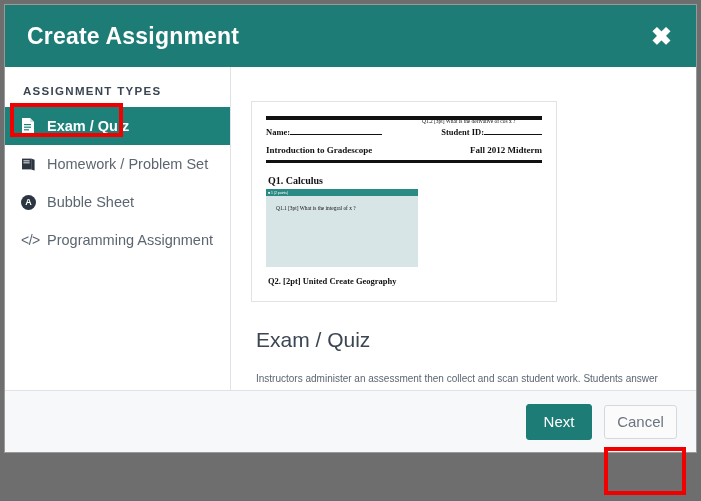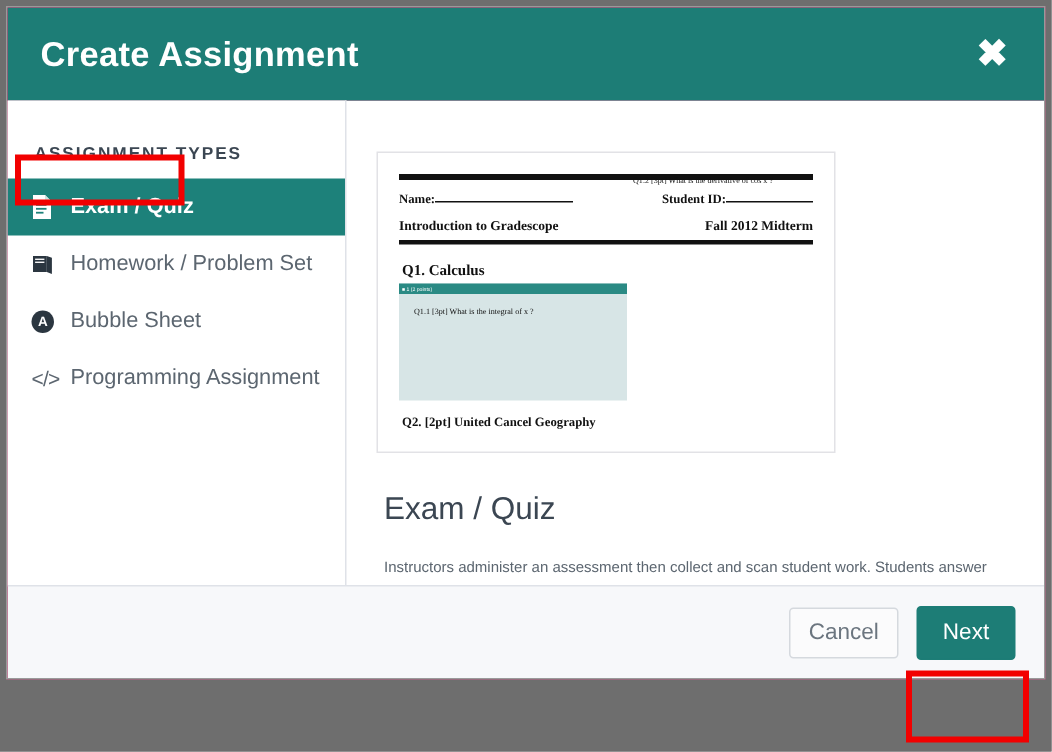--- a/index.html
+++ b/index.html
@@ -64,21 +64,21 @@
     min-height: 0;
     background: #ffffff;
   }
 
   
   #sidebar {
     width: 226px;
     flex: 0 0 226px;
     border-right: 1px solid #dfe2e8;
     box-sizing: border-box;
-    padding-top: 26px;
+    padding-top: 14px;
     background: #ffffff;
     position: relative;
   }
   #sidebar-heading {
     font-size: 11.5px;
     font-weight: bold;
     letter-spacing: 1.3px;
     color: #3b4652;
     padding: 4px 0 10px 18px;
   }
@@ -369,38 +369,38 @@
         <div class="q-head">Q1.  Calculus</div>
 
         <div id="region-box">
           <div id="region-bar">
             <span id="region-bar-label">■ 1 (2 points)</span>
           </div>
           <div class="q-sub" id="q11">Q1.1  [3pt] What is the integral of x ?</div>
         </div>
         <div class="q-sub" id="q12">Q1.2  [3pt]  What is the derivative of  cos x ?</div>
 
-        <div id="q2-head">Q2.  [2pt] United Cancel Geography</div>
+        <div id="q2-head">Q2.  [2pt] United Create Geography</div>
       </div>
 
       <div id="desc-title">Exam / Quiz</div>
       <div id="desc-text">Instructors administer an assessment then collect and scan student work. Students answer each question in designated regions.</div>
       <div id="learn-more">
         <span>Learn More</span>
         <span>
           <svg width="13" height="13" viewBox="0 0 13 13" aria-hidden="true">
             <path d="M1.2 3.4h5.2v8.4H1.2z" fill="none" stroke="#1d7d76" stroke-width="1.4"></path>
             <path d="M7.4 1.2h4.4v4.4" fill="none" stroke="#1d7d76" stroke-width="1.4"></path>
             <path d="M11.6 1.4L6.3 6.7" stroke="#1d7d76" stroke-width="1.4"></path>
           </svg>
         </span>
       </div>
     </div>
   </div>
 
   <div id="footer">
+    <div class="btn" id="next-button">Next</div>
     <div class="btn" id="cancel-button">Cancel</div>
-    <div class="btn" id="next-button">Next</div>
   </div>
 </div>
 
 <div class="annot" id="annot-exam"></div>
 <div class="annot" id="annot-next"></div>
 
 </body></html>

